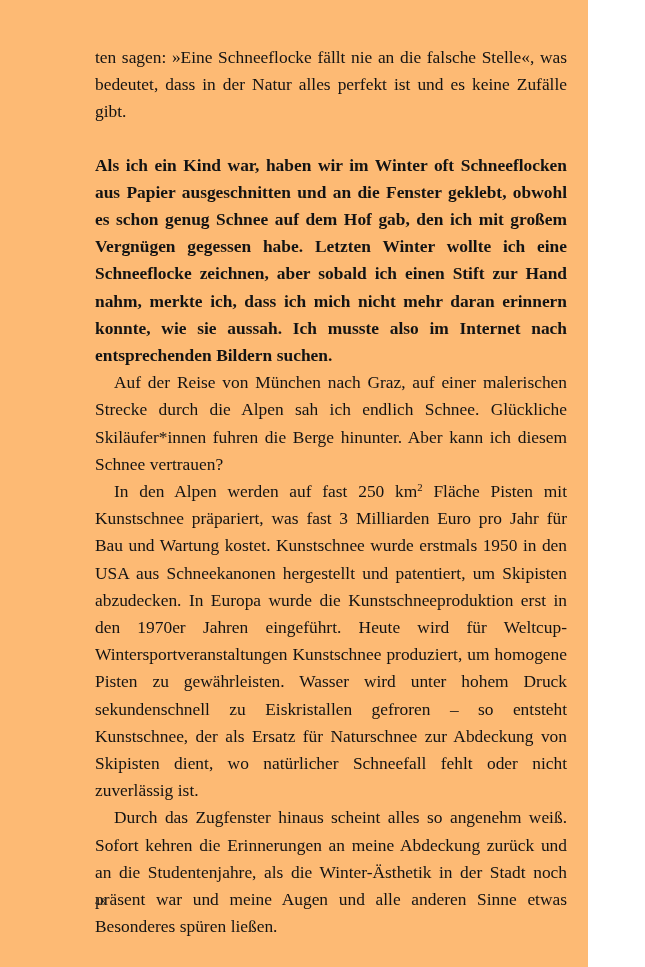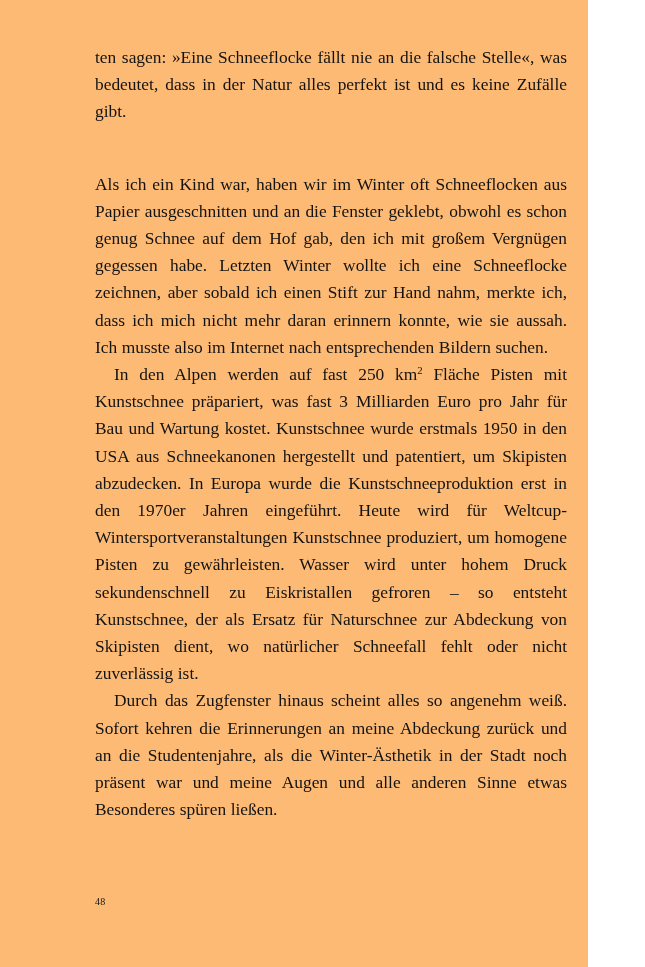--- a/index.html
+++ b/index.html
@@ -38,22 +38,23 @@
     word-spacing: 0.2px;
   }
 
   
   .para.no-indent {
     text-indent: 0;
   }
 
   
   .para.block-gap {
-    margin-top: 45px;
+    margin-top: 26px;
     text-indent: 0;
+    font-weight: bold;
   }
 
   
   .para.indent {
     text-indent: 19px;
   }
 
   .para sup {
     font-size: 0.62em;
     line-height: 0;
@@ -75,20 +76,21 @@
 <body>
 
 <div class="page">
 
   <div class="text-block">
 
     <p class="para no-indent">ten sagen: »Eine Schneeflocke fällt nie an die falsche Stelle«, was bedeutet, dass in der Natur alles perfekt ist und es keine Zufälle gibt.</p>
 
     <p class="para block-gap">Als ich ein Kind war, haben wir im Winter oft Schneeflocken aus Papier ausgeschnitten und an die Fenster geklebt, obwohl es schon genug Schnee auf dem Hof gab, den ich mit großem Vergnügen gegessen habe. Letzten Winter wollte ich eine Schneeflocke zeichnen, aber sobald ich einen Stift zur Hand nahm, merkte ich, dass ich mich nicht mehr daran erinnern konnte, wie sie aussah. Ich musste also im Internet nach entsprechenden Bildern suchen.</p>
 
+    <p class="para indent">Auf der Reise von München nach Graz, auf einer malerischen Strecke durch die Alpen sah ich endlich Schnee. Glückliche Skiläufer*innen fuhren die Berge hinunter. Aber kann ich diesem Schnee vertrauen?</p>
 
     <p class="para indent"><span>In den Alpen werden auf fast 250 km</span><sup>2</sup><span> Fläche Pisten mit Kunstschnee präpariert, was fast 3 Milliarden Euro pro Jahr für Bau und Wartung kostet. Kunstschnee wurde erstmals 1950 in den USA aus Schneekanonen hergestellt und patentiert, um Skipisten abzudecken. In Europa wurde die Kunstschneeproduktion erst in den 1970er Jahren eingeführt. Heute wird für Weltcup-Wintersportveranstaltungen Kunstschnee produziert, um homogene Pisten zu gewährleisten. Wasser wird unter hohem Druck sekundenschnell zu Eiskristallen gefroren – so entsteht Kunstschnee, der als Ersatz für Naturschnee zur Abdeckung von Skipisten dient, wo natürlicher Schneefall fehlt oder nicht zuverlässig ist.</span></p>
 
     <p class="para indent">Durch das Zugfenster hinaus scheint alles so angenehm weiß. Sofort kehren die Erinnerungen an meine Abdeckung zurück und an die Studentenjahre, als die Winter-Ästhetik in der Stadt noch präsent war und meine Augen und alle anderen Sinne etwas Besonderes spüren ließen.</p>
 
   </div>
 
   <div class="folio">48</div>
 
 </div>

